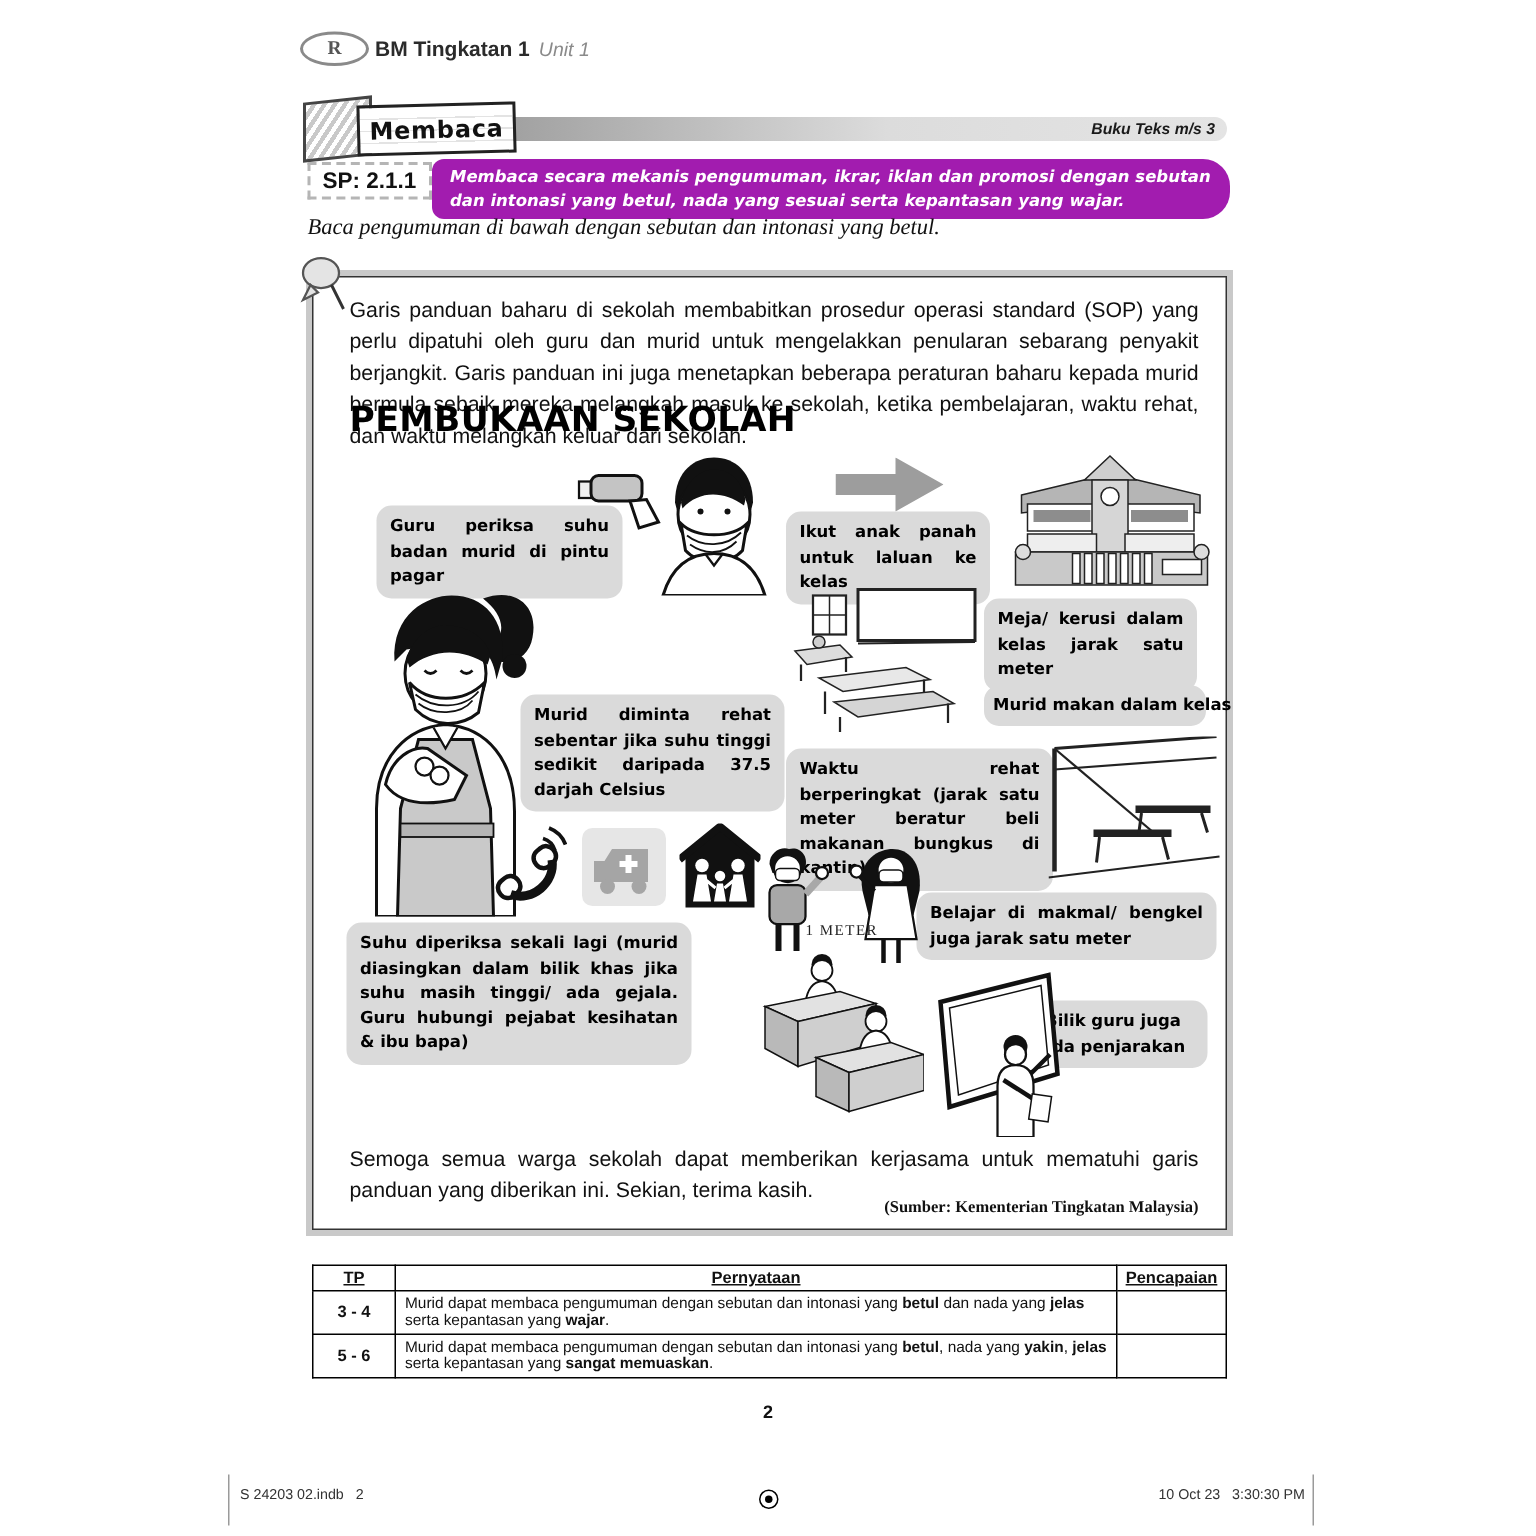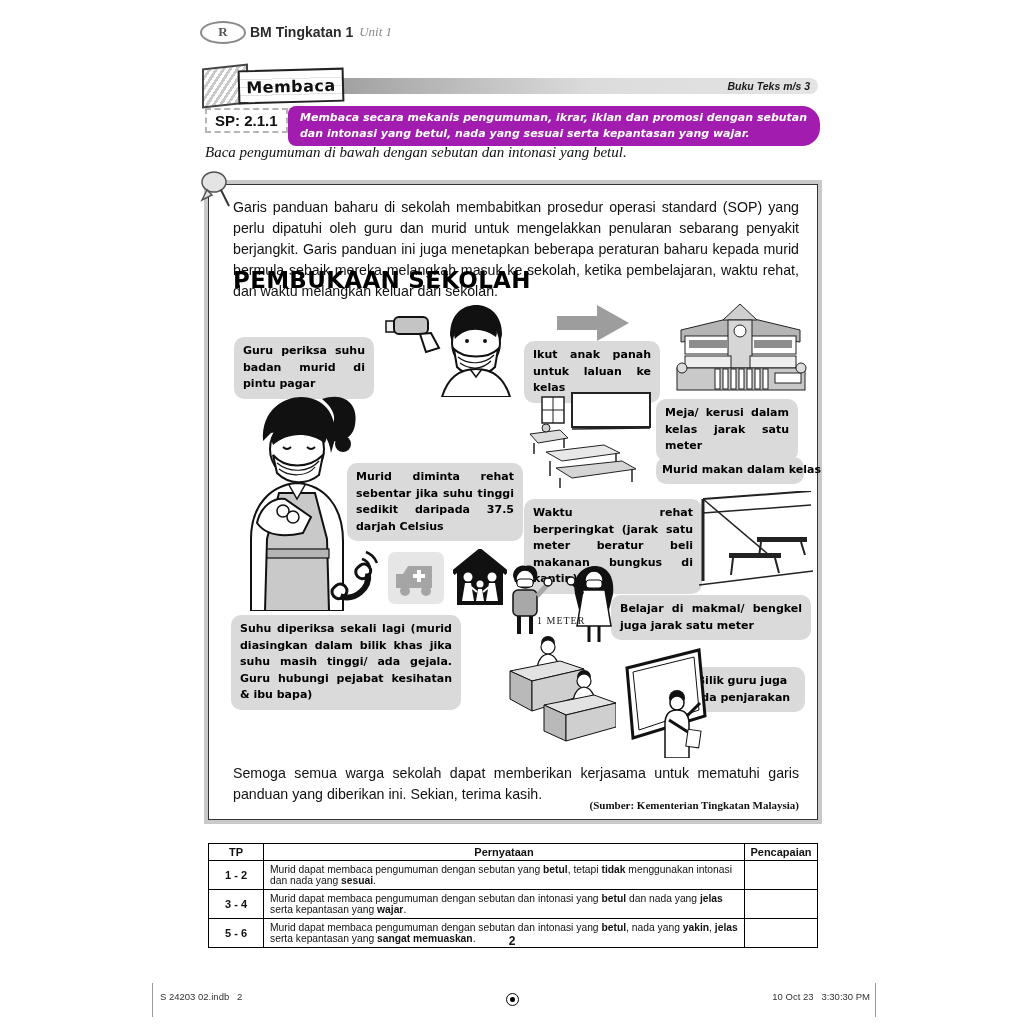--- a/index.html
+++ b/index.html
@@ -3,21 +3,21 @@
 <meta charset="utf-8">
 <style>
   html,body{margin:0;padding:0;background:#fdfdfd;}
   .page{position:relative;width:1024px;height:1024px;background:#fff;overflow:hidden;
         font-family:"Liberation Sans",sans-serif;color:#111;}
   
   .hdr{position:absolute;left:200px;top:20px;height:24px;display:flex;align-items:center;}
   .logo{width:42px;height:19px;border:2px solid #8a8a8a;border-radius:50%;display:flex;
         align-items:center;justify-content:center;font:700 13px "Liberation Serif",serif;color:#555;}
   .hdr-title{margin-left:4px;font-weight:700;font-size:14px;color:#2b2b2b;}
-  .hdr-unit{margin-left:6px;font-style:italic;font-size:13px;color:#8a8a8a;font-family:Liberation Serif, serif;}
+  .hdr-unit{margin-left:6px;font-style:italic;font-size:13px;color:#8a8a8a;font-family:Liberation Sans, sans-serif;}
   
   .paper-icon{position:absolute;left:202px;top:66px;width:42px;height:36px;border:2px solid #444;
         background:repeating-linear-gradient(125deg,#fff 0 3px,#c9c9c9 3px 6px);transform:skewY(-6deg);}
   .bar{position:absolute;left:252px;top:78px;width:566px;height:16px;border-radius:0 9px 9px 0;
         background:linear-gradient(90deg,#8c8c8c,#dcdcdc 60%,#e4e4e4);}
   .buku{position:absolute;right:8px;top:0;line-height:16px;font-size:10.5px;font-weight:700;
         font-style:italic;color:#1a1a1a;}
   .tab{position:absolute;left:238px;top:69px;width:102px;height:30px;background:
         repeating-linear-gradient(180deg,#fff 0 7px,#e3e3e3 7px 8px);border:2px solid #222;
         transform:rotate(-1.5deg);display:flex;align-items:center;justify-content:center;}
@@ -33,39 +33,39 @@
   
   .ann-box{position:absolute;left:208px;top:184px;width:610px;height:636px;background:#fff;
         border:1.5px solid #333;box-shadow:0 0 0 4px #c9c9c9;box-sizing:border-box;}
   .pushpin{position:absolute;left:-12px;top:-16px;}
   .intro{position:absolute;left:24px;top:12px;width:566px;margin:0;font-size:14.2px;line-height:21px;
         text-align:justify;color:#101010;}
   .ann-h{position:absolute;left:24px;top:82px;margin:0;font:800 23px "DejaVu Sans",sans-serif;
         letter-spacing:.3px;color:#000;}
   .bub{position:absolute;background:#dadada;border-radius:10px;padding:6px 9px;box-sizing:border-box;
         font:700 11px/1.5 "DejaVu Sans",sans-serif;color:#000;text-align:justify;}
-  .b1{left:25px;top:152px;width:140px;}
+  .b1{left:42px;top:152px;width:164px;}
   .b2{left:315px;top:156px;width:136px;}
   .b3{left:447px;top:214px;width:142px;}
   .b4{left:447px;top:272px;width:148px;white-space:nowrap;text-align:center;padding:5px 6px;}
   .b5{left:138px;top:278px;width:176px;}
   .b6{left:315px;top:314px;width:178px;}
   .b7{left:22px;top:430px;width:230px;}
   .b8{left:402px;top:410px;width:200px;}
   .b9{left:470px;top:482px;width:126px;text-align:center;}
   .ill{position:absolute;}
   .meter{position:absolute;left:328px;top:430px;font:400 10px "Liberation Serif",serif;
         letter-spacing:1px;color:#222;}
   .closing{position:absolute;left:24px;top:578px;width:566px;margin:0;font-size:14.2px;line-height:21px;
         text-align:justify;}
   .source{position:absolute;right:18px;top:614px;margin:0;font:700 11px "Liberation Serif",serif;color:#111;}
   
   .tbl{position:absolute;left:208px;top:843px;width:610px;border-collapse:collapse;font-size:10.3px;}
   .tbl th,.tbl td{border:1px solid #000;padding:3px 6px;vertical-align:middle;}
-  .tbl th{font-size:11px;font-weight:700;text-align:center;padding:2px 4px;}
+  .tbl th{font-size:11px;font-weight:700;text-align:center;padding:2px 4px;text-decoration:underline;}
   .tbl td.tp{width:42px;text-align:center;font-weight:700;font-size:11px;}
   .tbl td.ach{width:60px;}
   .tbl .b{font-weight:700;}
   
   .pageno{position:absolute;left:0;right:0;top:934px;text-align:center;font-weight:700;font-size:12px;}
   .foot-left{position:absolute;left:160px;top:991px;font-size:9.5px;color:#333;white-space:pre;}
   .foot-right{position:absolute;right:154px;top:991px;font-size:9.5px;color:#333;white-space:pre;}
   .regmark{position:absolute;left:506px;top:993px;width:11px;height:11px;border:1.2px solid #000;
         border-radius:50%;display:flex;align-items:center;justify-content:center;}
   .regmark i{width:5px;height:5px;background:#000;border-radius:50%;}
@@ -297,25 +297,20 @@
       </colgroup>
     <thead>
       <tr>
         <th>TP</th>
         <th>Pernyataan</th>
         <th>Pencapaian</th>
       </tr>
     </thead>
     <tbody>
       <tr>
-        <td class="tp">1 - 2</td>
-        <td><span>Murid dapat membaca pengumuman dengan sebutan yang </span><span class="b">betul</span><span>, tetapi </span><span class="b">tidak</span><span> menggunakan intonasi dan nada yang </span><span class="b">sesuai</span><span>.</span></td>
-        <td class="ach"></td>
-      </tr>
-      <tr>
         <td class="tp">3 - 4</td>
         <td><span>Murid dapat membaca pengumuman dengan sebutan dan intonasi yang </span><span class="b">betul</span><span> dan nada yang </span><span class="b">jelas</span><span> serta kepantasan yang </span><span class="b">wajar</span><span>.</span></td>
         <td class="ach"></td>
       </tr>
       <tr>
         <td class="tp">5 - 6</td>
         <td><span>Murid dapat membaca pengumuman dengan sebutan dan intonasi yang </span><span class="b">betul</span><span>, nada yang </span><span class="b">yakin</span><span>, </span><span class="b">jelas</span><span> serta kepantasan yang </span><span class="b">sangat memuaskan</span><span>.</span></td>
         <td class="ach"></td>
       </tr>
     </tbody>

